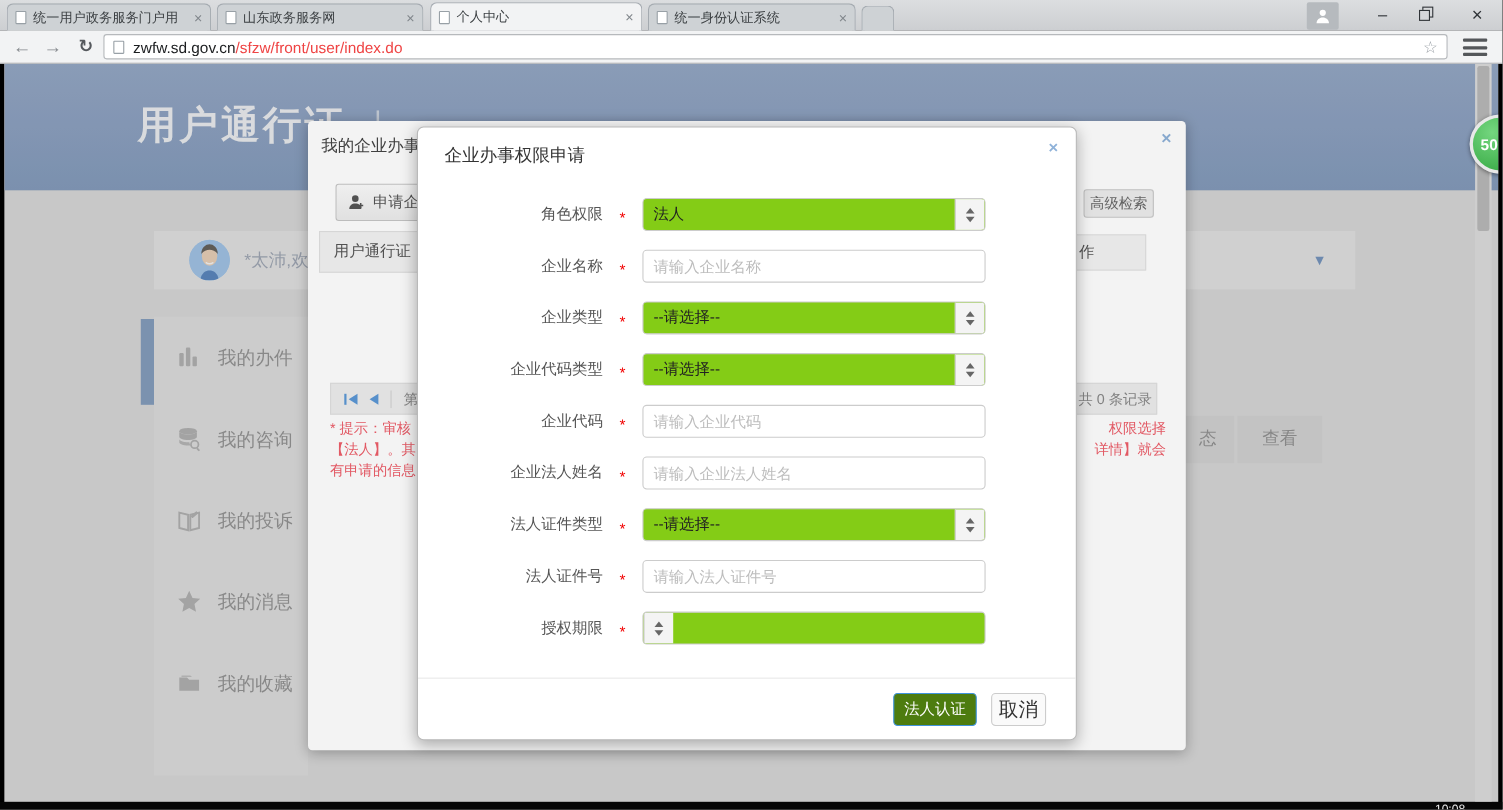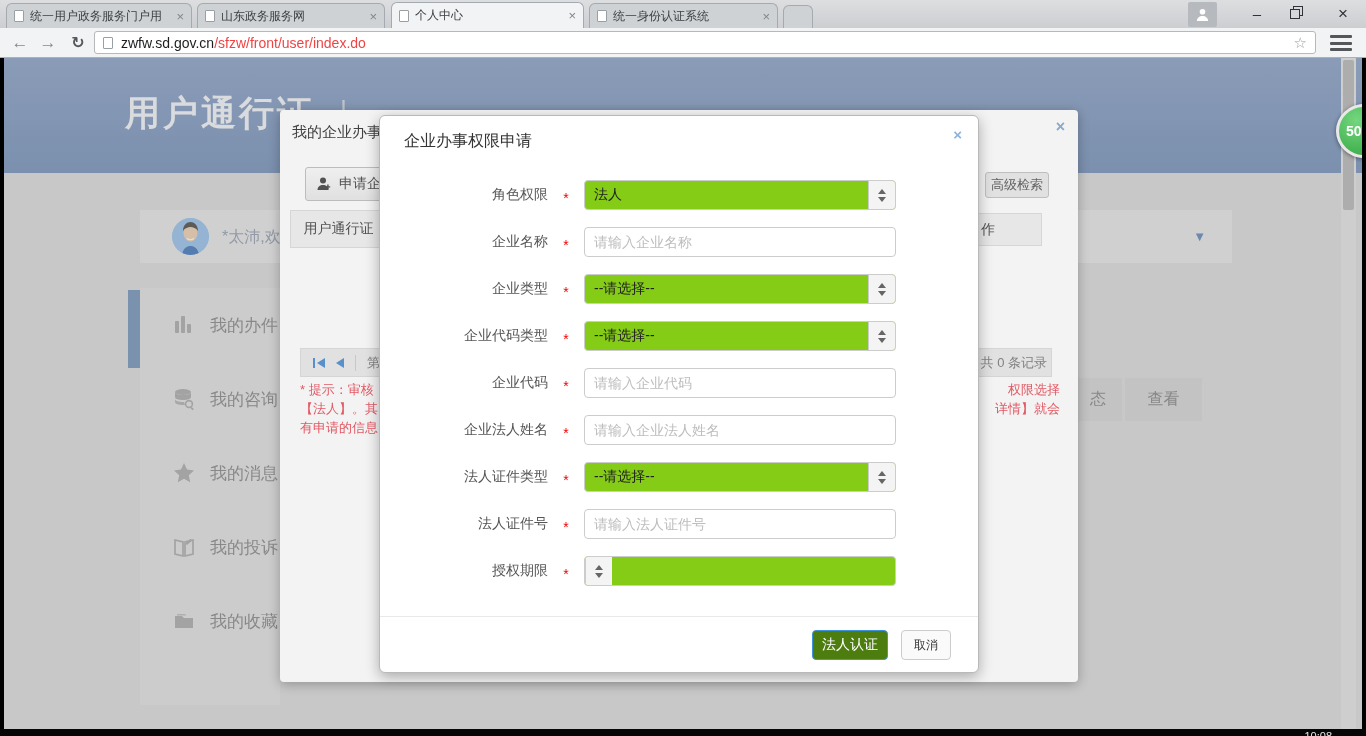--- a/index.html
+++ b/index.html
@@ -38,21 +38,21 @@
   #page{position:absolute;left:4px;top:58px;width:1358px;height:671px;background:#e3e3e3;overflow:hidden}
   #banner{position:absolute;left:0;top:0;right:0;height:115px;background:linear-gradient(#9db1d0,#8ba3c6)}
   #banner-title{position:absolute;left:121px;top:32px;font-size:35px;font-weight:bold;color:rgba(255,255,255,.93);letter-spacing:3px}
   #banner-divider{position:absolute;left:336px;top:38px;font-size:27px;color:rgba(255,255,255,.65);font-weight:normal}
   #user-bar{position:absolute;left:136px;top:152px;width:1092px;height:53px;background:#ededed}
   #avatar{position:absolute;left:32px;top:8px;width:37px;height:37px;border-radius:50%;background:#a9cdf1;overflow:hidden}
   #user-name{position:absolute;left:82px;top:17px;font-size:16px;color:#a6aebc}
   #user-caret{position:absolute;right:26px;top:19px;font-size:13px;color:#7b9cc6}
   #active-bar{position:absolute;left:124px;top:232px;width:12px;height:78px;background:#8ba5c7}
   #sidebar{position:absolute;left:136px;top:230px;width:140px;height:417px;background:#e8e8e8}
-  .side-item{height:74px;display:flex;align-items:center;padding-left:32px;gap:14px;font-size:17px;color:#9b9b9b}
+  .side-item{height:74px;display:flex;align-items:center;padding-left:20px;gap:14px;font-size:17px;color:#9b9b9b}
   .side-item svg{flex:none}
   .th-cell{position:absolute;top:320px;height:43px;background:#dedede;color:#9a9a9a;font-size:16px;display:flex;align-items:center}
   #th-status{left:1016px;width:102px;justify-content:flex-end;padding-right:16px}
   #th-view{left:1121px;width:77px;justify-content:center}
   #scrollbar{position:absolute;left:1337px;top:0;width:15px;height:671px;background:#ebebeb}
   #scroll-thumb{margin:2px;height:150px;background:#c5c5c5;border-radius:2px}
 
   
   #overlay1{position:absolute;inset:0;background:rgba(15,15,15,.08);z-index:10}
   #overlay2{position:absolute;inset:0;background:rgba(15,15,15,.05);z-index:12}
@@ -83,21 +83,21 @@
   .fstar{width:36px;text-align:center;font-size:14px;color:#f20000;padding-top:5px}
   .selbox{width:312px;height:30px;border:1px solid #ccc;border-radius:4px;background:#84cc16;display:flex;align-items:center;overflow:hidden}
   .sel-val{flex:1;padding-left:9px;font-size:14px;color:#222;white-space:nowrap}
   .sel-spin{width:27px;align-self:stretch;border-left:1px solid #ccc;background:#f4f4f4;display:flex;flex-direction:column;align-items:center;justify-content:center;gap:3px}
   .tri-up{width:0;height:0;border-left:4px solid transparent;border-right:4px solid transparent;border-bottom:5px solid #666}
   .tri-dn{width:0;height:0;border-left:4px solid transparent;border-right:4px solid transparent;border-top:5px solid #666}
   .finput{width:312px;height:30px;border:1px solid #ccc;border-radius:4px;padding:0 9px;font-size:14px;color:#333;background:#fff;outline:none;font-family:inherit}
   .finput::placeholder{color:#bdbdbd}
   #dlg-footer{position:absolute;left:0;right:0;top:500px;height:57px;border-top:1px solid #e9e9e9;display:flex;align-items:center;justify-content:flex-end;gap:13px;padding-right:27px}
   #btn-primary{width:76px;height:30px;background:#4d7c0f;border:1px solid #3f93dd;border-radius:4px;color:#fff;font-size:14px;display:flex;align-items:center;justify-content:center}
-  #btn-cancel{width:50px;height:30px;background:#fafafa;border:1px solid #ccc;border-radius:4px;color:#333;font-size:12px;display:flex;align-items:center;justify-content:center}
+  #btn-cancel{width:50px;height:30px;background:#fafafa;border:1px solid #ccc;border-radius:4px;color:#333;font-size:18px;display:flex;align-items:center;justify-content:center}
 
   #badge{position:absolute;left:1332px;top:46px;width:56px;height:54px;border-radius:50%;background:radial-gradient(circle at 35% 28%,#74d67f,#2da23a);border:3px solid #e8e8e8;box-shadow:0 1px 4px rgba(0,0,0,.45);color:#fff;font-weight:bold;font-size:14px;display:flex;align-items:center;padding-left:7px;z-index:14}
 
   #taskbar{position:absolute;left:0;bottom:0;width:1366px;height:7px;background:#060606;overflow:hidden;z-index:20}
   #clock{position:absolute;right:34px;top:1px;color:#e8e8e8;font-size:11px}
 </style>
 </head>
 <body>
 
 <div id="chrome">
@@ -187,31 +187,31 @@
       <svg width="24" height="24" viewBox="0 0 24 24" fill="#b9b9b9">
           <ellipse cx="11" cy="5" rx="8" ry="3"></ellipse>
           <path d="M3 5v5c0 1.7 3.6 3 8 3s8-1.3 8-3V5c0 1.7-3.6 3-8 3S3 6.7 3 5z"></path>
           <path d="M3 10v5c0 1.7 3.6 3 8 3 .8 0 1.6 0 2.3-.1a6 6 0 0 1-1.2-2.9c-.4 0-.7.1-1.1.1-4.4 0-8-1.3-8-3z" opacity=".9"></path>
           <circle cx="17" cy="17" r="3.4" fill="none" stroke="#b9b9b9" stroke-width="1.6"></circle>
           <rect x="19.6" y="19.8" width="3.4" height="1.8" rx=".9" transform="rotate(45 19.6 19.8)"></rect>
         </svg>
       <span>我的咨询</span>
     </div>
     <div class="side-item">
-      <svg width="24" height="24" viewBox="0 0 24 24" fill="#b9b9b9">
-          <path d="M12 2l3 6.6 7 .8-5.2 4.8 1.4 7L12 17.7 5.8 21.2l1.4-7L2 9.4l7-.8z"></path>
-        </svg>
-      <span>我的消息</span>
-    </div>
-    <div class="side-item">
       <svg width="24" height="24" viewBox="0 0 24 24">
           <path d="M3 5l8 2v14l-8-2zM21 5l-8 2v14l8-2z" fill="none" stroke="#b9b9b9" stroke-width="1.7"></path>
           <rect x="13.2" y="8.2" width="7" height="2.6" rx=".5" transform="rotate(-40 13.2 8.2)" fill="#b9b9b9"></rect>
         </svg>
       <span>我的投诉</span>
+    </div>
+    <div class="side-item">
+      <svg width="24" height="24" viewBox="0 0 24 24" fill="#b9b9b9">
+          <path d="M12 2l3 6.6 7 .8-5.2 4.8 1.4 7L12 17.7 5.8 21.2l1.4-7L2 9.4l7-.8z"></path>
+        </svg>
+      <span>我的消息</span>
     </div>
     <div class="side-item">
       <svg width="24" height="24" viewBox="0 0 24 24" fill="#b9b9b9">
           <path d="M3 7h7l2 2h9v10H3z"></path>
           <path d="M5 5h8l1.5 1.5H5z" opacity=".7"></path>
         </svg>
       <span>我的收藏</span>
     </div>
   </div>
 

